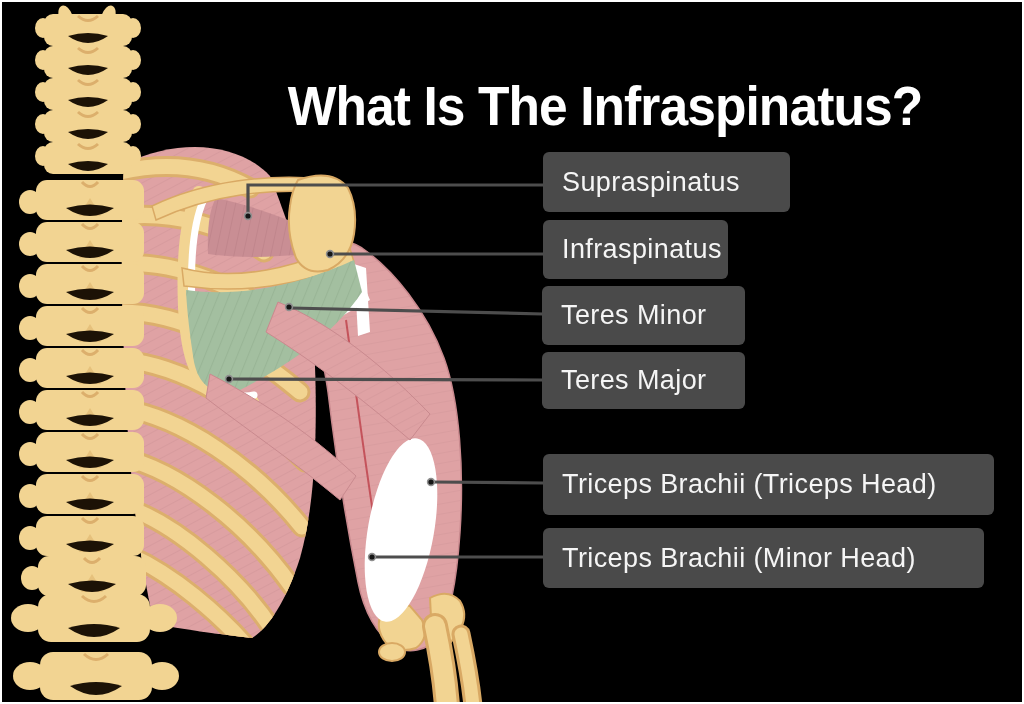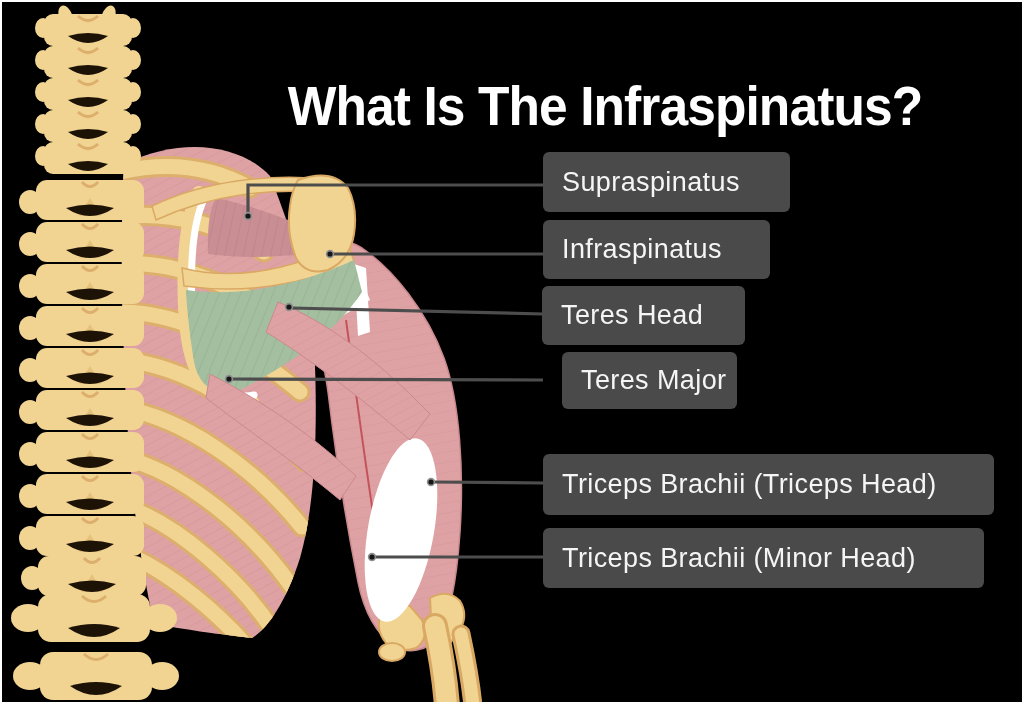--- a/index.html
+++ b/index.html
@@ -15,23 +15,23 @@
     letter-spacing:-1px;transform:scaleX(.92);transform-origin:50% 0;
     white-space:nowrap;
   }
   .label{
     position:absolute;background:#4a4a4a;color:#f5f5f5;
     display:flex;align-items:center;box-sizing:border-box;
     padding-left:19px;font-size:27px;letter-spacing:.4px;border-radius:6px;
     white-space:nowrap;
   }
   .lb0{left:541px;top:150px;width:247px;height:60px}
-  .lb1{left:541px;top:218px;width:227px;height:59px}
+  .lb1{left:541px;top:218px;width:185px;height:59px}
   .lb2{left:540px;top:284px;width:203px;height:59px}
-  .lb3{left:560px;top:350px;width:175px;height:57px}
+  .lb3{left:540px;top:350px;width:203px;height:57px}
   .lb4{left:541px;top:452px;width:451px;height:61px}
   .lb5{left:541px;top:526px;width:441px;height:60px}
 </style>
 </head>
 <body>
 
 <div class="stage">
 
   <svg class="anatomy" width="1020" height="700" viewBox="0 0 1020 700">
     <defs>
@@ -217,21 +217,21 @@
 
   <h1 class="title">What Is The Infraspinatus?</h1>
 
   <div class="label lb0">
     <span>Supraspinatus</span>
   </div>
   <div class="label lb1">
     <span>Infraspinatus</span>
   </div>
   <div class="label lb2">
-    <span>Teres Head</span>
+    <span>Teres Minor</span>
   </div>
   <div class="label lb3">
     <span>Teres Major</span>
   </div>
   <div class="label lb4">
     <span>Triceps Brachii (Triceps Head)</span>
   </div>
   <div class="label lb5">
     <span>Triceps Brachii (Minor Head)</span>
   </div>

